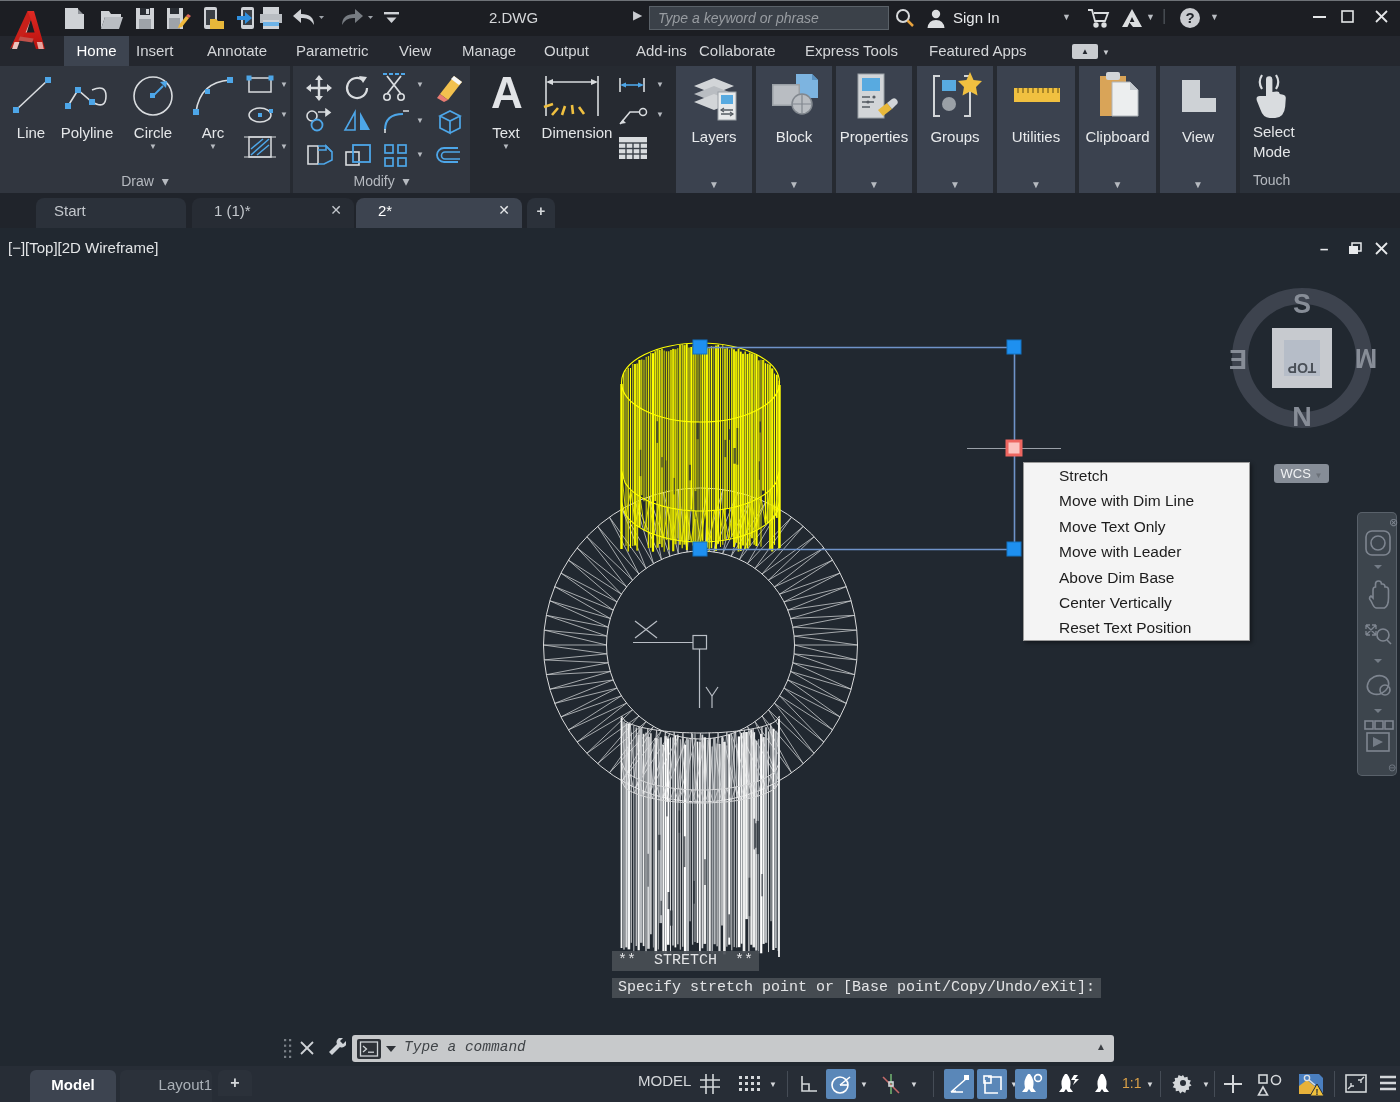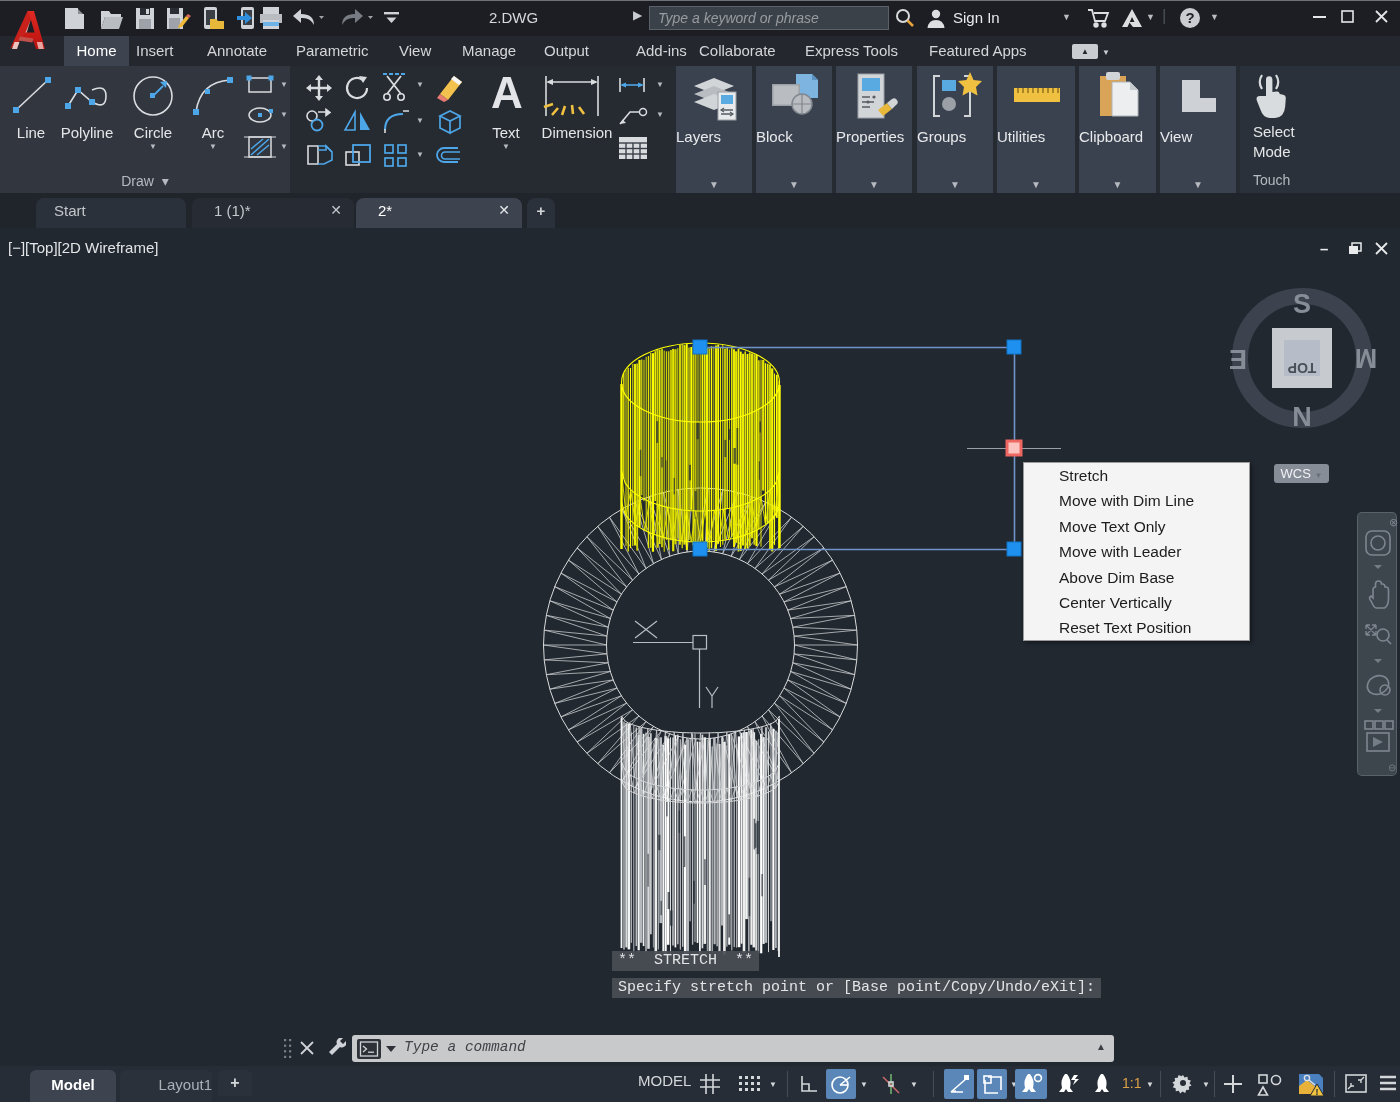--- a/index.html
+++ b/index.html
@@ -15,21 +15,21 @@
   font-size:14px; line-height:22px; padding-left:8px; }
 
 #tabrow { position:absolute; left:0; top:36px; width:1400px; height:30px; background:#24272e; }
 #tabrow .tab { position:absolute; top:0; height:30px; line-height:30px; color:#d4d6d9; font-size:15px; }
 #tabrow .active { background:#3d4450; color:#fff; }
 
 #ribbon { position:absolute; left:0; top:66px; width:1400px; height:127px; background:#262a31; }
 .panel { position:absolute; top:0; height:127px; background:#31363f; }
 .panel .plabel { position:absolute; bottom:4px; width:100%; text-align:center; color:#b6bac0; font-size:14px; }
 .bigpanel { background:#3b424f; }
-.bigpanel .blabel { position:absolute; top:62px; width:100%; color:#e8eaec; font-size:15px; }
+.bigpanel .blabel { position:absolute; top:62px; width:100%; text-align:center; color:#e8eaec; font-size:15px; }
 .bigpanel .dn { position:absolute; bottom:3px; width:100%; text-align:center; color:#b6bac0; font-size:10px; }
 .ilabel { position:absolute; color:#e4e6e8; font-size:15px; text-align:center; }
 
 #filetabs { position:absolute; left:0; top:193px; width:1400px; height:35px; background:#20242b; }
 .ftab { position:absolute; top:5px; height:30px; border-radius:8px 8px 0 0; font-size:15px; color:#c3c7cc; }
 
 #canvas { position:absolute; left:0; top:228px; width:1400px; height:838px; background:#212830; }
 svg.draw { position:absolute; left:0; top:0; }
 #vplabel { position:absolute; left:8px; top:11px; color:#e3e5e7; font-size:15px; }
 
@@ -211,20 +211,23 @@
         <rect x="23" y="5" width="4" height="4" fill="#4da6e8"></rect>
       </svg>
 <div class="abs" style="left:280px;top:44px;color:#b6bac0;font-size:8px">▼</div>
 <svg class="abs" style="left:244px;top:66px" width="32" height="30" viewBox="0 0 32 30">
         <rect x="5" y="5" width="22" height="20" fill="none" stroke="#d9dcdf" stroke-width="1.5"></rect>
         <path d="M7 23 L25 7 M7 17 L19 7 M13 23 L25 13" stroke="#4da6e8" stroke-width="1.5"></path>
         <line x1="0" y1="5" x2="32" y2="5" stroke="#d9dcdf" stroke-width="1"></line>
         <line x1="0" y1="25" x2="32" y2="25" stroke="#d9dcdf" stroke-width="1"></line>
       </svg>
 <div class="abs" style="left:280px;top:76px;color:#b6bac0;font-size:8px">▼</div>
+<div class="panel" style="left:293px;width:177px">
+        <div class="plabel">Modify &nbsp;▾</div>
+      </div>
 <svg class="abs" style="left:304px;top:8px" width="30" height="28" viewBox="0 0 30 28">
         <path d="M15 1 L19 6 L16.2 6 L16.2 12.8 L23 12.8 L23 10 L28 14 L23 18 L23 15.2 L16.2 15.2 L16.2 22 L19 22 L15 27 L11 22 L13.8 22 L13.8 15.2 L7 15.2 L7 18 L2 14 L7 10 L7 12.8 L13.8 12.8 L13.8 6 L11 6 Z" fill="#d9dcdf"></path>
       </svg>
 <svg class="abs" style="left:343px;top:8px" width="30" height="28" viewBox="0 0 30 28">
         <path d="M24 14 a10 10 0 1 1 -4 -8" fill="none" stroke="#d9dcdf" stroke-width="2.2"></path>
         <path d="M16 2 l8 1 -4 6 z" fill="#d9dcdf"></path>
       </svg>
 <svg class="abs" style="left:381px;top:6px" width="30" height="30" viewBox="0 0 30 30">
         <path d="M6 4 L20 22 M20 4 L6 22" stroke="#d9dcdf" stroke-width="1.8"></path>
         <circle cx="6" cy="25" r="3.2" fill="none" stroke="#d9dcdf" stroke-width="1.6"></circle>

